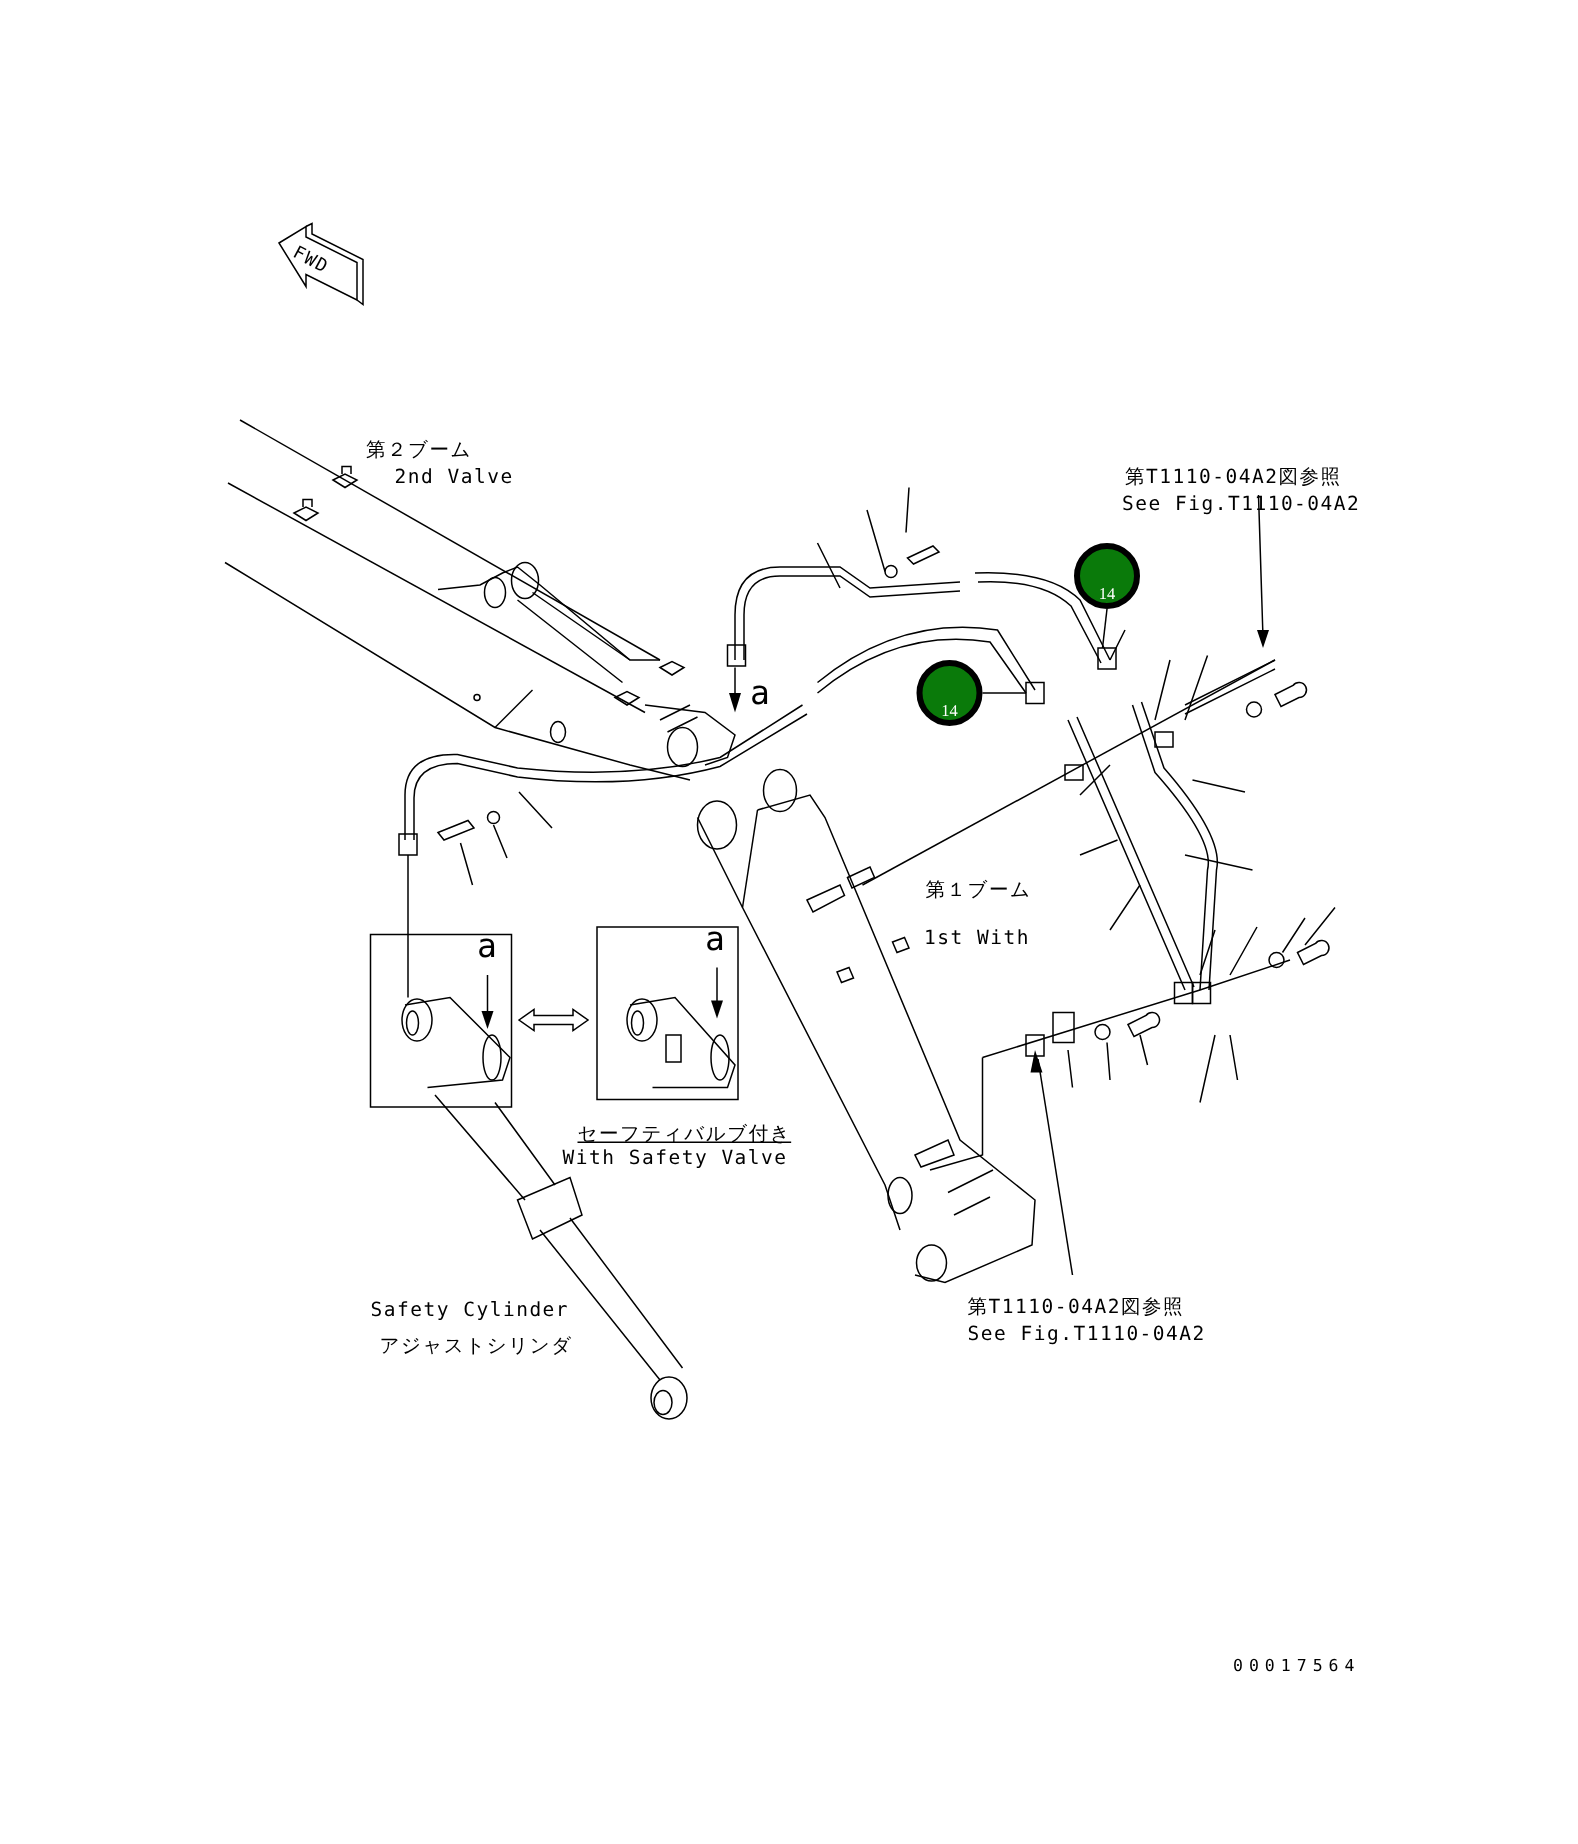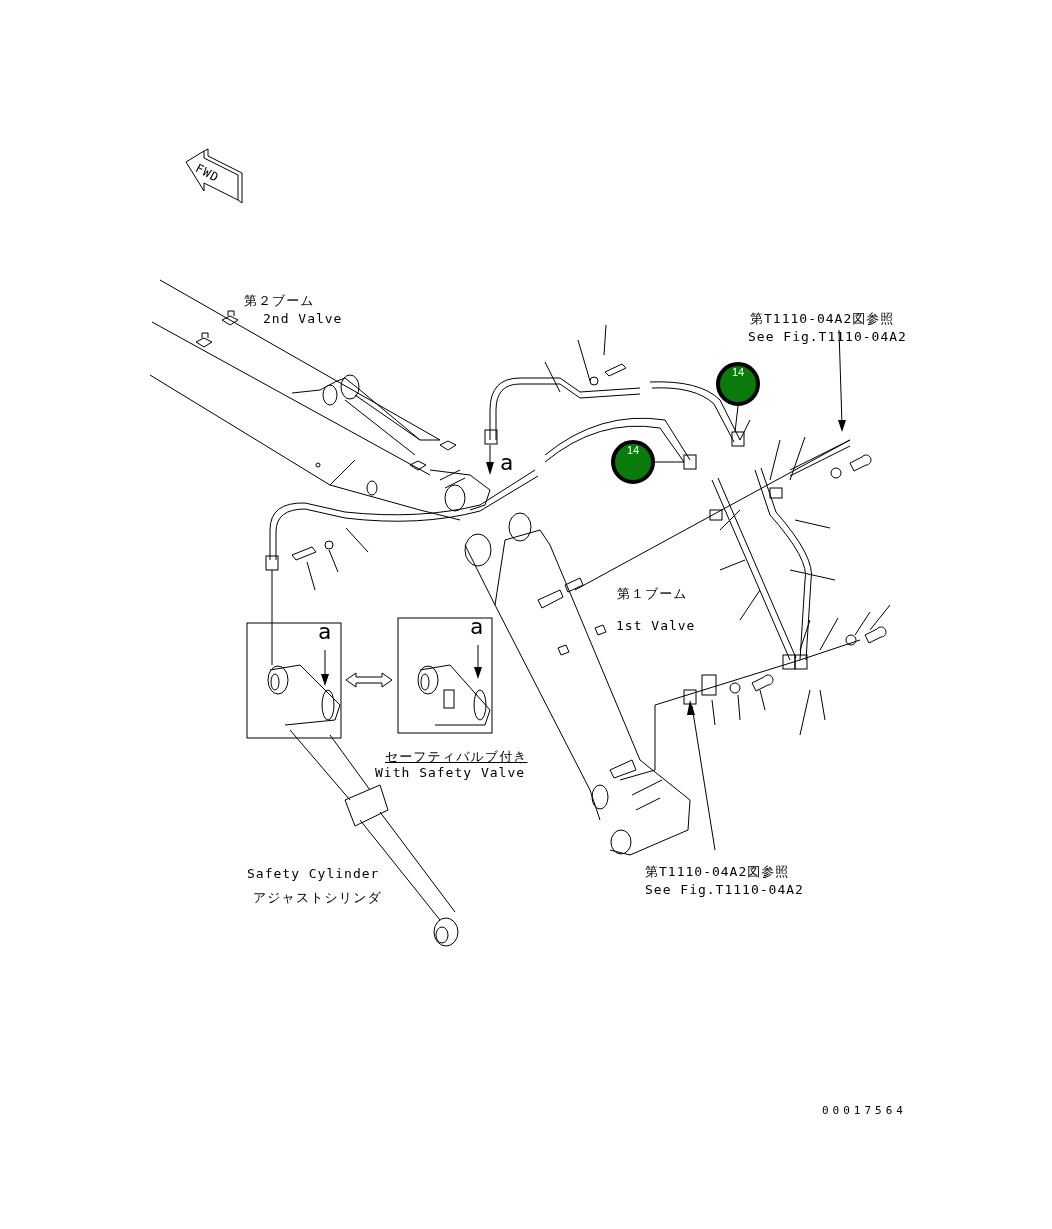--- a/index.html
+++ b/index.html
@@ -1,19 +1,19 @@
 <!DOCTYPE html>
 <html><head>
 <meta charset="utf-8">
 <style>
   html, body { margin:0; padding:0; background:#ffffff; }
   body { width:1052px; height:1229px; position:relative; overflow:hidden; font-family:"DejaVu Sans Mono", monospace; }
   #canvas { position:absolute; left:0; top:0; width:1052px; height:1229px; }
   .lbl { position:absolute; font-family:"DejaVu Sans Mono", "Liberation Mono", monospace; font-size:13px; line-height:16px; color:#000; white-space:pre; letter-spacing:1px; text-align:center; }
-  .callout { position:absolute; width:36px; height:36px; border-radius:50%; background:#0a7a0a; border:4px solid #000; color:#fff; font-family:Liberation Sans, sans-serif; font-size:11px; display:flex; align-items:flex-start; justify-content:center; box-sizing:content-box; cursor:pointer; }
+  .callout { position:absolute; width:36px; height:36px; border-radius:50%; background:#0a7a0a; border:4px solid #000; color:#fff; font-family:Liberation Serif, serif; font-size:11px; display:flex; align-items:flex-end; justify-content:center; box-sizing:content-box; cursor:pointer; }
   .refno { position:absolute; font-family:"DejaVu Sans Mono", monospace; font-size:11px; letter-spacing:4px; color:#000; }
   svg .ln { stroke:#000; stroke-width:1; fill:none; }
   svg .fl { fill:#000; stroke:none; }
 </style>
 </head>
 <body>
 
 <div id="canvas">
 <svg width="1052" height="1229" viewBox="0 0 1052 1229" xmlns="http://www.w3.org/2000/svg">
 
@@ -147,21 +147,21 @@
 </svg>
 
 
 <div class="lbl" style="left:244px;top:293px;">第２ブーム</div>
 <div class="lbl" style="left:263px;top:311px;">2nd Valve</div>
 
 <div class="lbl" style="left:750px;top:311px;">第T1110-04A2図参照</div>
 <div class="lbl" style="left:748px;top:329px;">See Fig.T1110-04A2</div>
 
 <div class="lbl" style="left:617px;top:586px;text-align:right;">第１ブーム</div>
-<div class="lbl" style="left:616px;top:618px;">1st Valve</div>
+<div class="lbl" style="left:616px;top:618px;">1st With</div>
 
 <div class="lbl" style="left:385px;top:749px;text-decoration:underline;">セーフティバルブ付き</div>
 <div class="lbl" style="left:375px;top:765px;">With Safety Valve</div>
 
 <div class="lbl" style="left:253px;top:890px;">アジャストシリンダ</div>
 <div class="lbl" style="left:247px;top:866px;">Safety Cylinder</div>
 
 <div class="lbl" style="left:645px;top:864px;">第T1110-04A2図参照</div>
 <div class="lbl" style="left:645px;top:882px;">See Fig.T1110-04A2</div>
 

